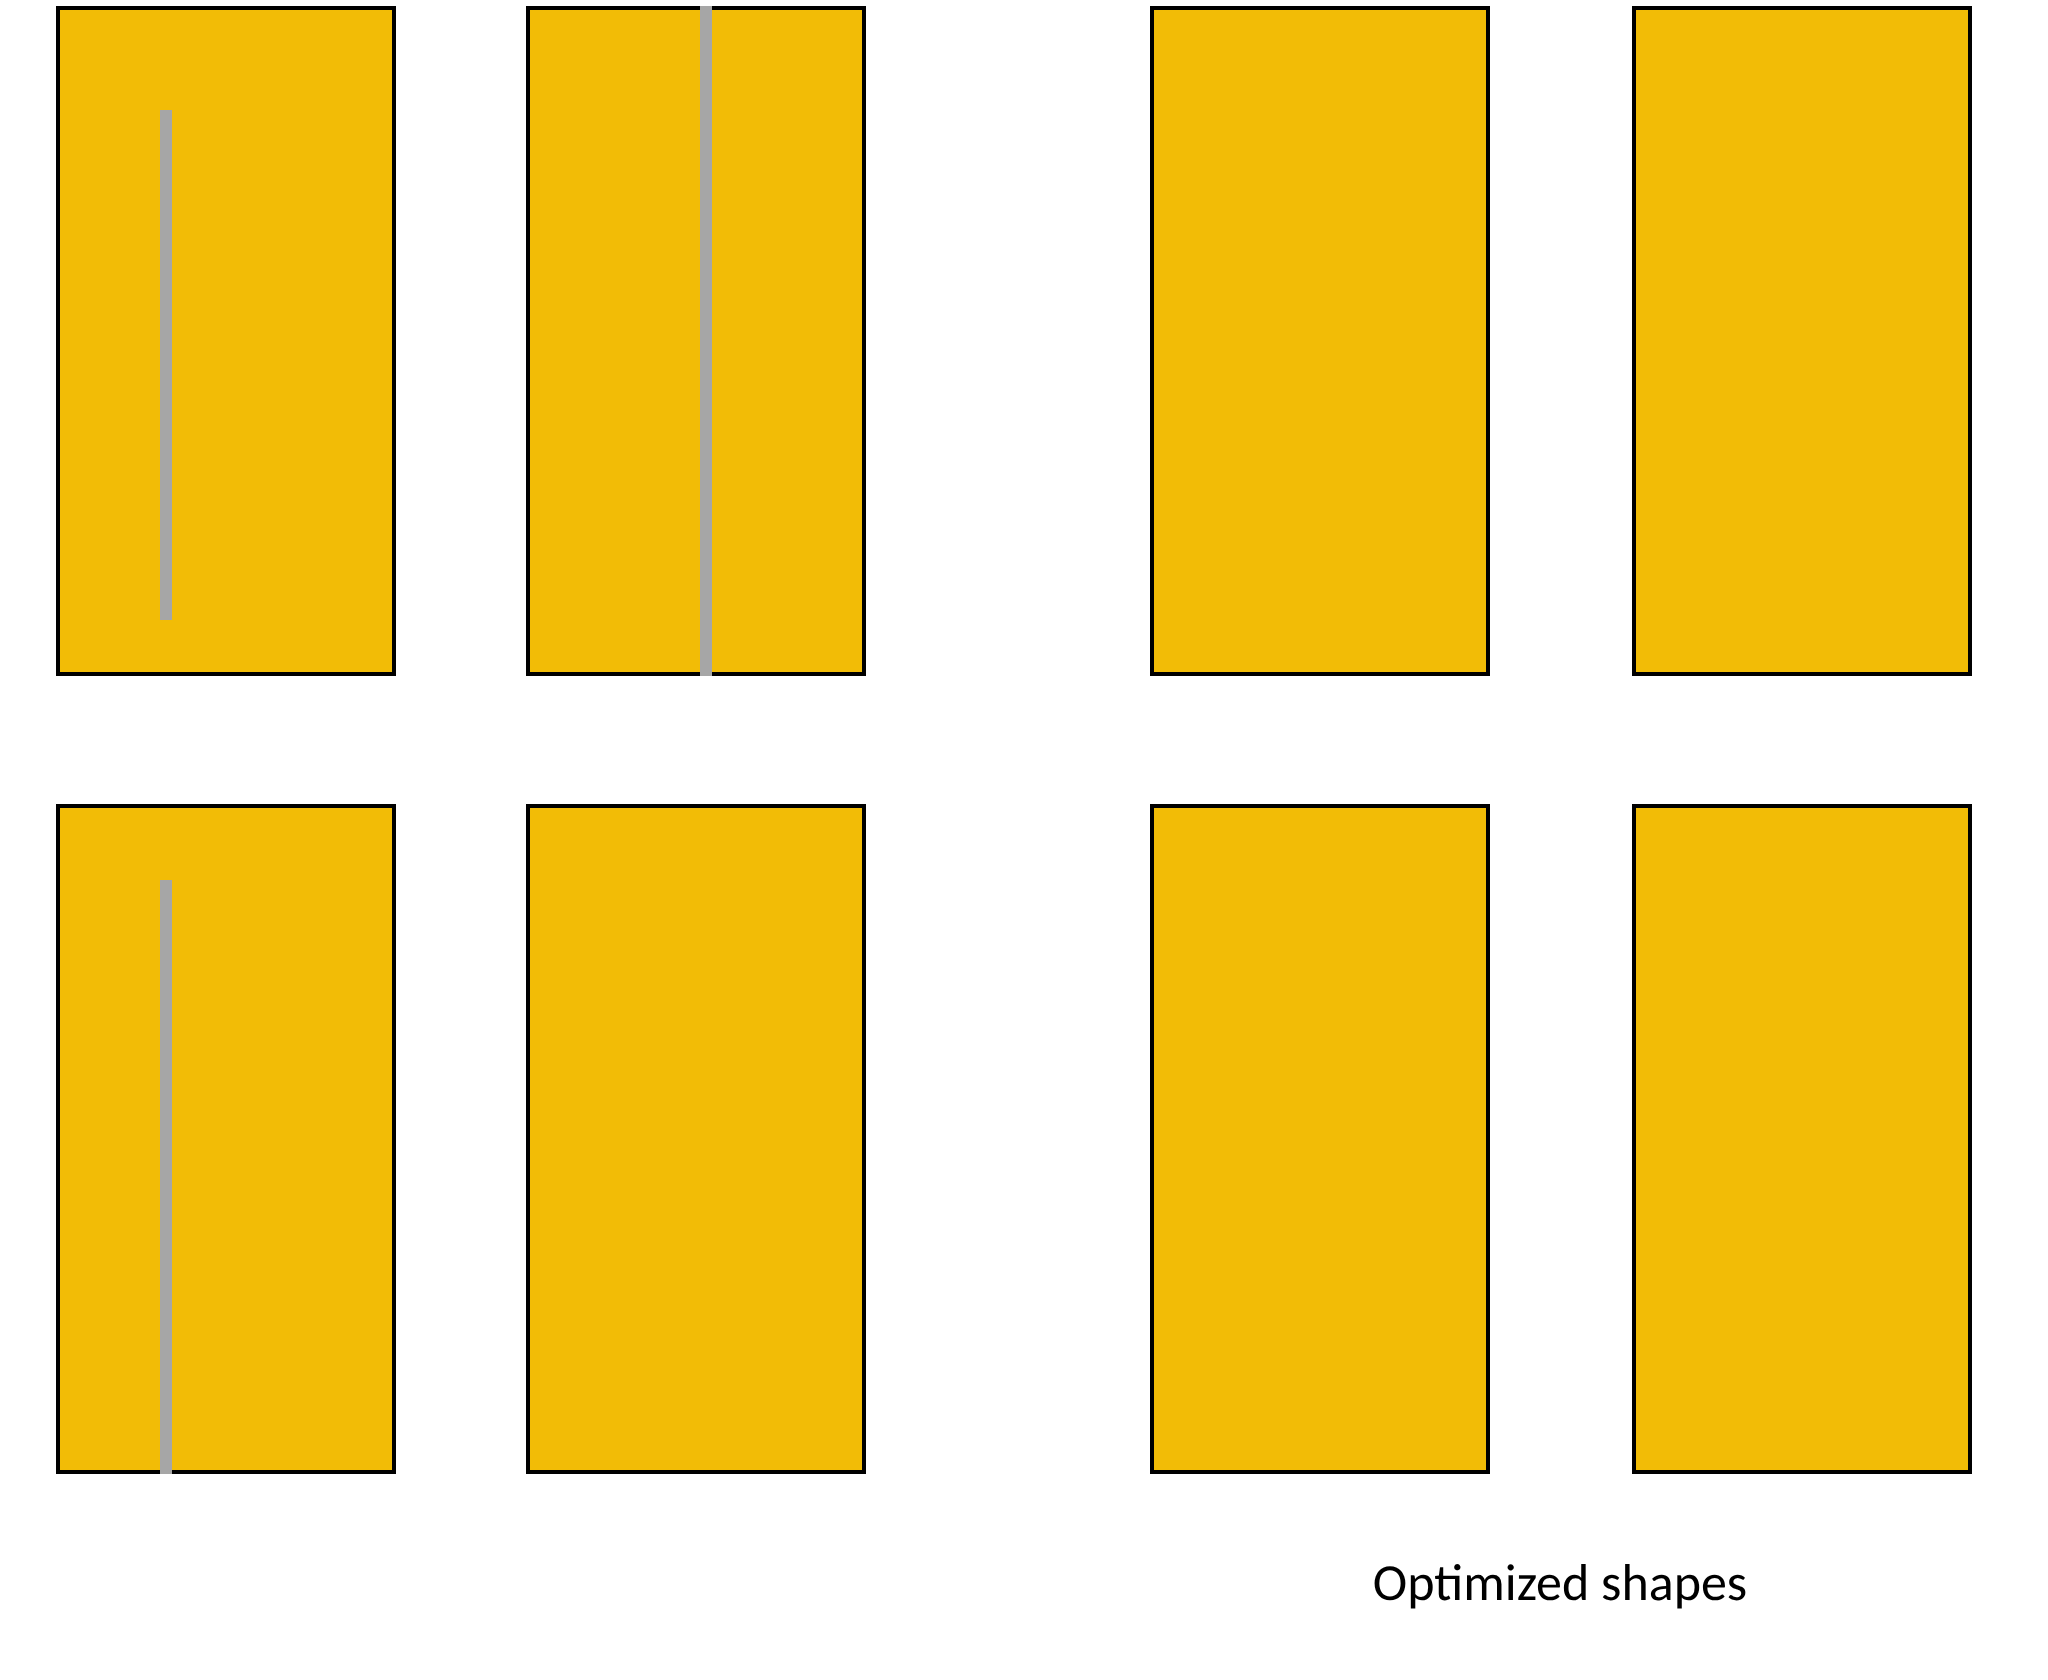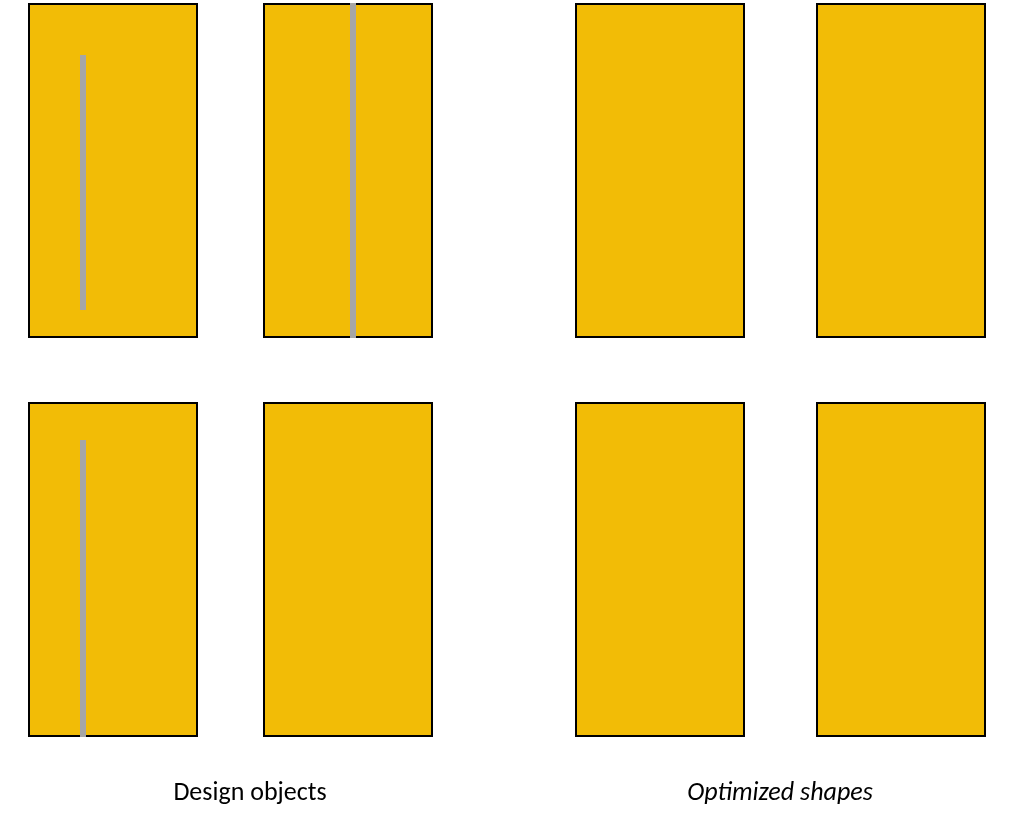--- a/index.html
+++ b/index.html
@@ -47,16 +47,15 @@
 
   <div class="block" style="left:28px; top:402px;"></div>
   <div class="block" style="left:263px; top:402px;"></div>
   <div class="block" style="left:575px; top:402px;"></div>
   <div class="block" style="left:816px; top:402px;"></div>
 
   <div class="bar" style="left:80px;  top:55px;  height:255px;"></div>
   <div class="bar" style="left:350px; top:3px;   height:335px;"></div>
   <div class="bar" style="left:80px;  top:440px; height:297px;"></div>
 
-  <div class="label" style="left:50px;  top:775px;">Design objects</div>
-  <div class="label" style="left:580px; top:775px;font-style:italic;">Optimized shapes</div>
+  <div class="label" style="left:580px; top:775px;">Optimized shapes</div>
 
 </div>
 
 </body></html>

